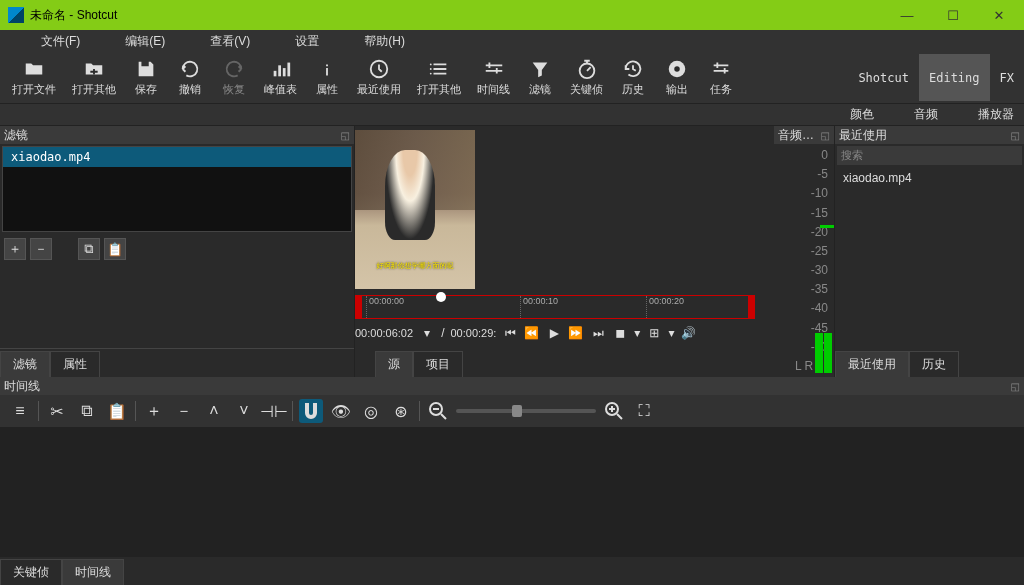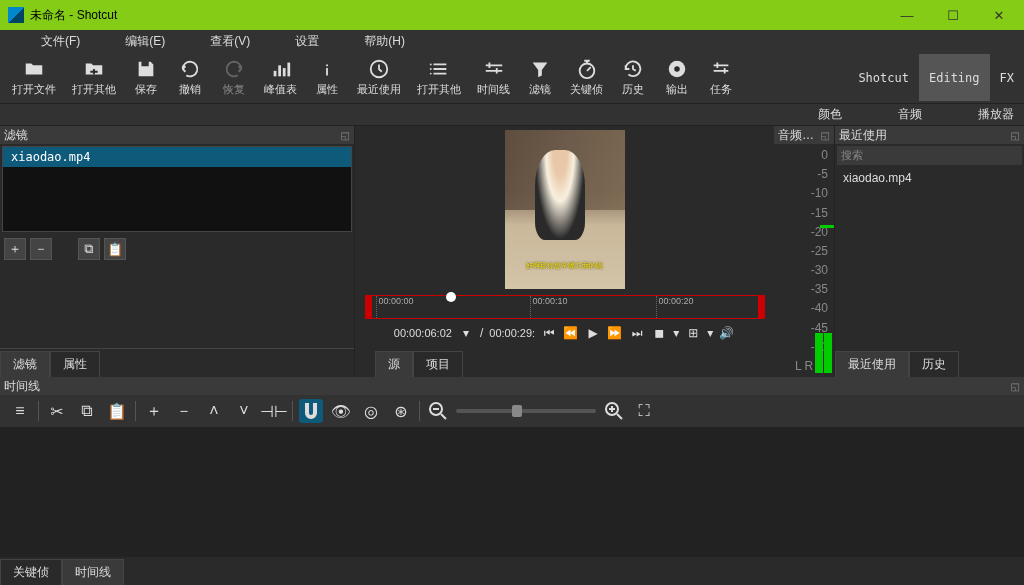--- a/index.html
+++ b/index.html
@@ -23,21 +23,21 @@
 .panel-header .pop { color:#888; font-size:10px; }
 .filter-panel { width:355px; border-right:1px solid #222; }
 .filter-list { flex:1; background:#1e1e1e; margin:2px; border:1px solid #444; overflow:hidden; }
 .filter-selected { background:#0d5a7a; color:#fff; font-family:monospace; font-size:12px; padding:3px 8px; }
 .filter-body { height:110px; background:#111; }
 .filter-btns { display:flex; gap:4px; padding:4px; }
 .ibtn { width:22px; height:22px; background:#444; display:flex; align-items:center; justify-content:center; border:1px solid #555; font-size:13px; color:#ddd; cursor:pointer; }
 .filter-tabs { display:flex; background:#2a2a2a; border-top:1px solid #444; }
 .tab { padding:4px 12px; background:#2a2a2a; border:1px solid #444; border-bottom:none; margin-top:2px; cursor:pointer; }
 .tab.active { background:#3a3a3a; }
-.preview-panel { flex:1; display:flex; flex-direction:column; align-items:center; padding-top:4px; }
+.preview-panel { flex:1; display:flex; flex-direction:column; align-items:flex-start; padding-top:4px; }
 .video-frame { width:120px; height:160px; background:linear-gradient(180deg,#6b5a4a 0%,#8a7060 40%,#c9b89a 60%,#d4c4a8 100%); position:relative; overflow:hidden; }
 .video-frame::before { content:""; position:absolute; top:0; left:0; right:0; height:50%; background:linear-gradient(90deg,#5a4a3a,#6b5a4a,#7a6850); opacity:0.8; }
 .video-person { position:absolute; top:20px; left:30px; width:50px; height:90px; background:radial-gradient(ellipse at top,#e8c8a8 20%,#f8f0e0 40%,#2a2a2a 70%); border-radius:40% 40% 20% 20%; }
 .video-subtitle { position:absolute; bottom:18px; left:0; right:0; text-align:center; font-size:7px; color:#ffea00; text-shadow:0 0 2px #000; }
 .time-ruler { width:400px; height:24px; background:#2a2a2a; border:1px solid #c00; margin-top:6px; position:relative; }
 .time-ruler::before,.time-ruler::after { content:""; position:absolute; top:0; width:6px; height:100%; background:#c00; }
 .time-ruler::before { left:0; } .time-ruler::after { right:0; }
 .ruler-tick { position:absolute; top:0; bottom:0; border-left:1px dotted #666; font-size:9px; color:#aaa; padding-left:2px; }
 .playhead { position:absolute; left:80px; top:-4px; width:10px; height:10px; background:#fff; border-radius:50%; }
 .play-controls { display:flex; align-items:center; gap:6px; margin-top:6px; color:#ddd; }
@@ -213,21 +213,21 @@
           <path fill="none" stroke="#ddd" stroke-width="2" d="M4 8h16 M4 14h16 M8 5v6 M16 11v6"></path>
         </svg>
       </div>
       <div class="lbl">任务</div>
     </div>
   <div class="tbar-spacer"></div>
   <div class="tmode">Shotcut</div>
   <div class="tmode active">Editing</div>
   <div class="tmode">FX</div>
 </div>
-<div class="toolbar" style="justify-content:flex-end;padding:2px 10px;gap:56px;border-bottom:1px solid #222;">
+<div class="toolbar" style="justify-content:flex-end;padding:2px 10px;gap:40px;border-bottom:1px solid #222;">
   <div style="cursor:pointer">颜色</div>
   <div style="cursor:pointer">音频</div>
   <div style="cursor:pointer">播放器</div>
 </div>
 
 <div class="middle">
 
   <div class="panel filter-panel">
     <div class="panel-header">
         <span>滤镜</span>

